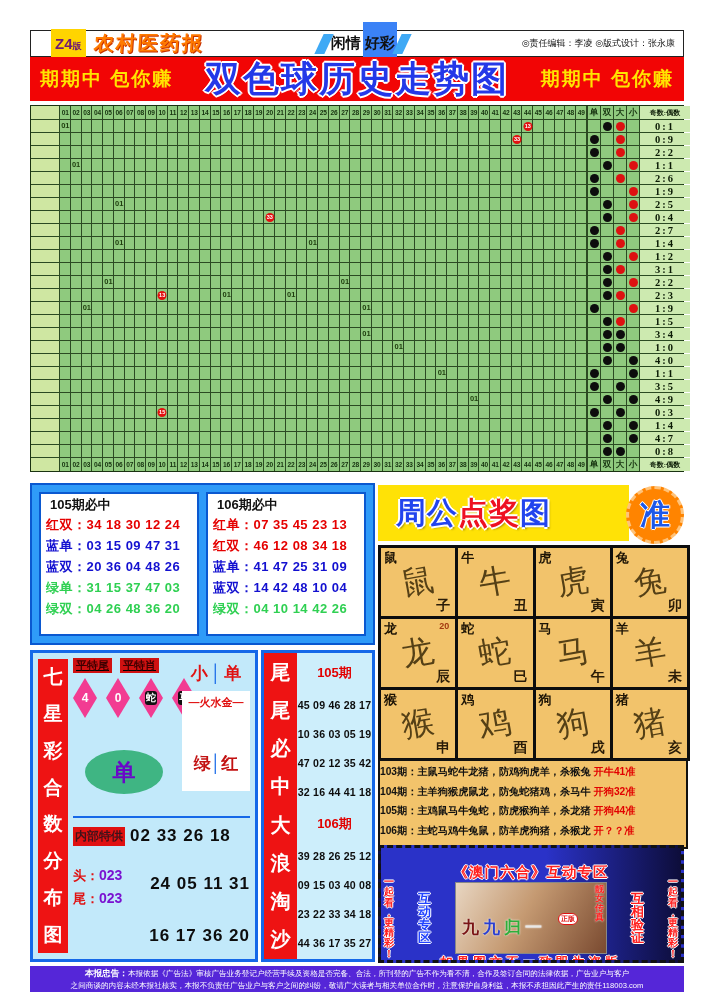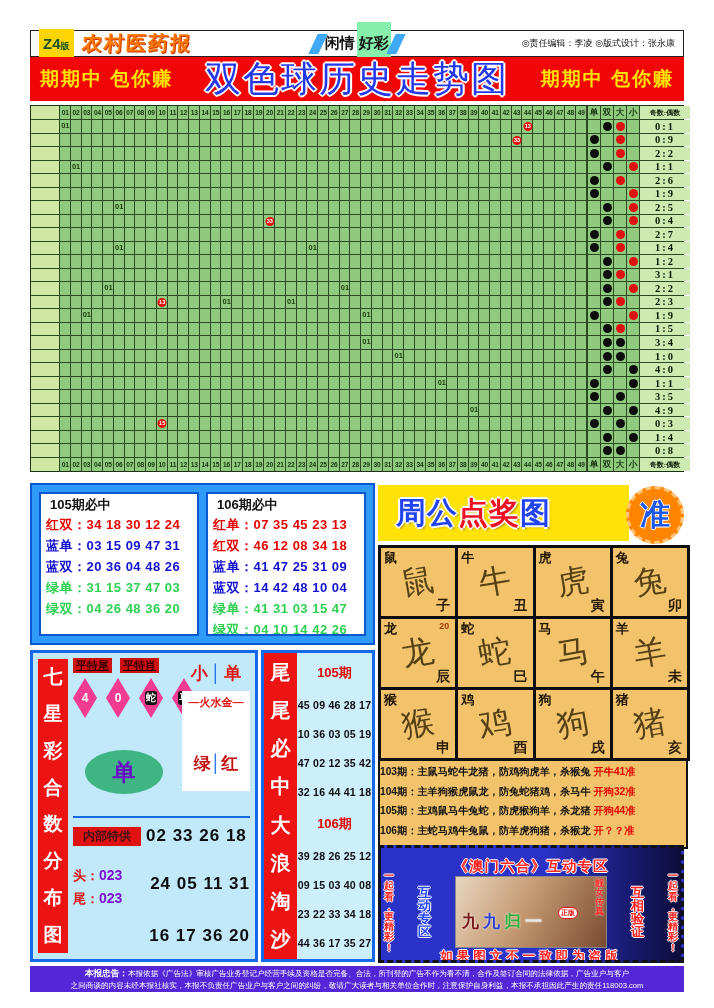--- a/index.html
+++ b/index.html
@@ -3,35 +3,35 @@
 <meta charset="utf-8">
 <style>
   html,body{margin:0;padding:0;background:#e9e9e9;}
   .page{position:relative;width:714px;height:1008px;background:#ffffff;margin:0 auto;
         font-family:"Liberation Sans","DejaVu Sans",sans-serif;overflow:hidden;}
   .abs{position:absolute;box-sizing:border-box;}
 
   
   .mast{left:30px;top:30px;width:654px;height:27px;background:#ffffff;border:1px solid #222;
         display:flex;align-items:center;}
-  .edition{background:#ffd400;color:#14532d;font-weight:bold;font-size:15px;padding:6px 4px;margin-left:8px;line-height:1.2;}
+  .edition{background:#ffd400;color:#701a75;font-weight:bold;font-size:15px;padding:6px 4px;margin-left:20px;line-height:1.2;}
   .edition small{font-size:9px;font-weight:bold;}
   .paper{color:#ff7a00;font-weight:bold;font-size:20px;margin-left:8px;letter-spacing:2px;
          text-shadow:1px 1px 0 #c83200;transform:skewX(-4deg);}
   .mastmid{flex:1;display:flex;justify-content:center;align-items:center;}
   .slash{width:10px;height:20px;background:#3fa9f5;transform:skewX(-25deg);}
   .xianqing{font-weight:bold;font-size:15px;color:#111;padding:0 2px;}
-  .haocai{font-weight:bold;font-size:15px;color:#111;background:#86efac;padding:12px 2px;}
+  .haocai{font-weight:bold;font-size:15px;color:#111;background:#3b82f6;padding:12px 2px;}
   .credits{font-size:9px;color:#111;margin-right:8px;white-space:nowrap;}
 
   
   .banner{left:30px;top:57px;width:654px;height:44px;background:#f20505;display:flex;
           align-items:center;justify-content:space-between;padding:4px 10px;}
   .bside{color:#ffe400;font-weight:bold;font-size:19px;letter-spacing:2px;white-space:nowrap;}
-  .btitle{color:#2438e8;font-weight:normal;font-size:36px;letter-spacing:2px;white-space:nowrap;
+  .btitle{color:#2438e8;font-weight:bold;font-size:36px;letter-spacing:2px;white-space:nowrap;
           text-shadow:-2px 0 #fff,2px 0 #fff,0 -2px #fff,0 2px #fff,-1px -1px #fff,1px 1px #fff,-1px 1px #fff,1px -1px #fff;}
 
   
   .grid{left:30px;top:105px;width:654px;height:367px;border:1.5px solid #1a3312;background:#8fca7e;
         display:flex;flex-direction:column;}
   .ghead,.grow{display:flex;border-bottom:1px solid #2b4a22;}
   .ghead{height:13px;flex:none;font-weight:bold;color:#15310e;}
   .grow{flex:1;}
   .gleft{width:28px;flex:none;background:#cfe7a2;border-right:1px solid #2b4a22;}
   .gnums{width:527px;flex:none;position:relative;
@@ -98,39 +98,39 @@
   .smalldan{font-size:17px;font-weight:bold;color:#e01111;}
   .smalldan .bar{color:#1568e8;font-weight:normal;padding:0 3px;}
   .whitebox{margin-top:6px;background:#fff;height:96px;padding-top:4px;}
   .elem{font-size:11px;font-weight:bold;color:#e01111;}
   .greenred{margin-top:42px;font-size:17px;font-weight:bold;color:#c21111;}
   .ellipse{position:absolute;left:12px;top:92px;width:78px;height:44px;background:#3fb583;border-radius:50%;
            display:flex;align-items:center;justify-content:center;}
   .ellipse span{color:#6a07c9;font-size:23px;font-weight:bold;}
   .qxdiv{position:absolute;left:0;right:0;top:158px;border-top:2px solid #1568e8;}
   .neibu{position:absolute;left:0;top:168px;display:flex;align-items:center;gap:5px;white-space:nowrap;}
-  .neibulab{background:#e01111;color:#40121a;font-weight:bold;font-size:12px;padding:1px 10px;}
+  .neibulab{background:#e01111;color:#40121a;font-weight:bold;font-size:12px;padding:1px 2px;}
   .bignum{font-size:17px;font-weight:bold;color:#0d0d0d;letter-spacing:1px;}
   .ht{position:absolute;left:0;top:206px;font-size:13px;font-weight:bold;line-height:22px;}
   .ht .lab{color:#e01111;} .ht .val{color:#7a11d0;font-size:14px;}
   .nums2{position:absolute;right:0;top:216px;}
   .nums3{position:absolute;right:0;top:268px;}
 
   
   .ww{left:261px;top:650px;width:114px;height:312px;background:#cdeefb;border:3px solid #1568e8;display:flex;}
   .wwstrip{width:33px;flex:none;background:#ee1313;display:flex;flex-direction:column;align-items:center;
            justify-content:space-around;color:#fff;font-size:20px;font-weight:bold;}
   .wwcol{flex:1;display:flex;flex-direction:column;justify-content:space-around;align-items:center;padding:2px 0;}
   .wwperiod{color:#e20000;font-size:13px;font-weight:bold;text-align:center;}
   .wwrow{font-size:10.6px;font-weight:bold;color:#0d0d0d;white-space:nowrap;letter-spacing:.2px;}
 
   
   .am{left:378px;top:845px;width:306px;height:118px;border:3px dashed #111;
       background:linear-gradient(90deg,#2a32c8 0%,#2a32c8 55%,#0d0d3a 100%);overflow:hidden;}
-  .amtitle{text-align:center;font-size:14.5px;font-weight:bold;color:#ff2020;letter-spacing:1px;margin-top:9px;
+  .amtitle{text-align:center;font-size:14.5px;font-weight:bold;color:#ff2020;letter-spacing:1px;margin-top:15px;
       text-shadow:-1px 0 #fff,1px 0 #fff,0 -1px #fff,0 1px #fff;}
   .ambody{display:flex;align-items:center;justify-content:space-between;height:72px;padding:0 3px;}
   .vtext{display:flex;flex-direction:column;align-items:center;justify-content:center;font-weight:bold;line-height:1.02;}
   .vred{color:#ff2020;font-size:10px;text-shadow:-1px 0 #fff,1px 0 #fff,0 -1px #fff,0 1px #fff;}
   .vblue{color:#2244ff;font-size:13px;text-shadow:-1px 0 #fff,1px 0 #fff,0 -1px #fff,0 1px #fff;}
   .photo{position:relative;width:150px;height:70px;background:linear-gradient(120deg,#e8d6c2 0%,#c59a72 45%,#7a4a30 100%);
          border:1px solid #888;}
   .phtext{position:absolute;left:6px;bottom:14px;display:flex;gap:4px;font-size:17px;font-weight:bold;
           text-shadow:0 0 2px #fff;}
   .phside{position:absolute;right:2px;top:2px;color:#ff2020;font-size:9px;font-weight:bold;
@@ -580,20 +580,33 @@
           </div>
           <div class="gratio">1:4</div>
         </div>
         <div class="grow">
           <div class="gleft"></div>
           <div class="gnums"></div>
           <div class="gdot"></div>
           <div class="gdot">
             <div class="dot"></div>
           </div>
+          <div class="gdot"></div>
+          <div class="gdot">
+            <div class="dot"></div>
+          </div>
+          <div class="gratio">4:7</div>
+        </div>
+        <div class="grow">
+          <div class="gleft"></div>
+          <div class="gnums"></div>
+          <div class="gdot"></div>
+          <div class="gdot">
+            <div class="dot"></div>
+          </div>
           <div class="gdot">
             <div class="dot"></div>
           </div>
           <div class="gdot"></div>
           <div class="gratio">0:8</div>
         </div>
       </div>
     <div class="ghead" style="border-bottom:none">
       <div class="gleft"></div>
       <div class="gnums" id="gfoot-nums">
@@ -665,21 +678,20 @@
         <div class="betrow c-blue"><span>蓝双：</span><span>20 36 04 48 26</span></div>
         <div class="betrow c-green"><span>绿单：</span><span>31 15 37 47 03</span></div>
         <div class="betrow c-green"><span>绿双：</span><span>04 26 48 36 20</span></div>
       </div>
       <div class="betbox">
         <div class="bettitle">106期必中</div>
         <div class="betrow c-red"><span>红单：</span><span>07 35 45 23 13</span></div>
         <div class="betrow c-red"><span>红双：</span><span>46 12 08 34 18</span></div>
         <div class="betrow c-blue"><span>蓝单：</span><span>41 47 25 31 09</span></div>
         <div class="betrow c-blue"><span>蓝双：</span><span>14 42 48 10 04</span></div>
-        <div class="betrow c-green"><span>绿单：</span><span>41 31 03 15 47</span></div>
         <div class="betrow c-green"><span>绿双：</span><span>04 10 14 42 26</span></div>
       </div>
     </div>
 
   <div class="abs zg">
     <div class="zgbanner">
       <div class="zgtitle" id="zgtitle">
           <span style="color: rgb(34, 68, 238);">周</span>
           <span style="color: rgb(34, 68, 238);">公</span>
           <span style="color: rgb(238, 17, 34);">点</span>

